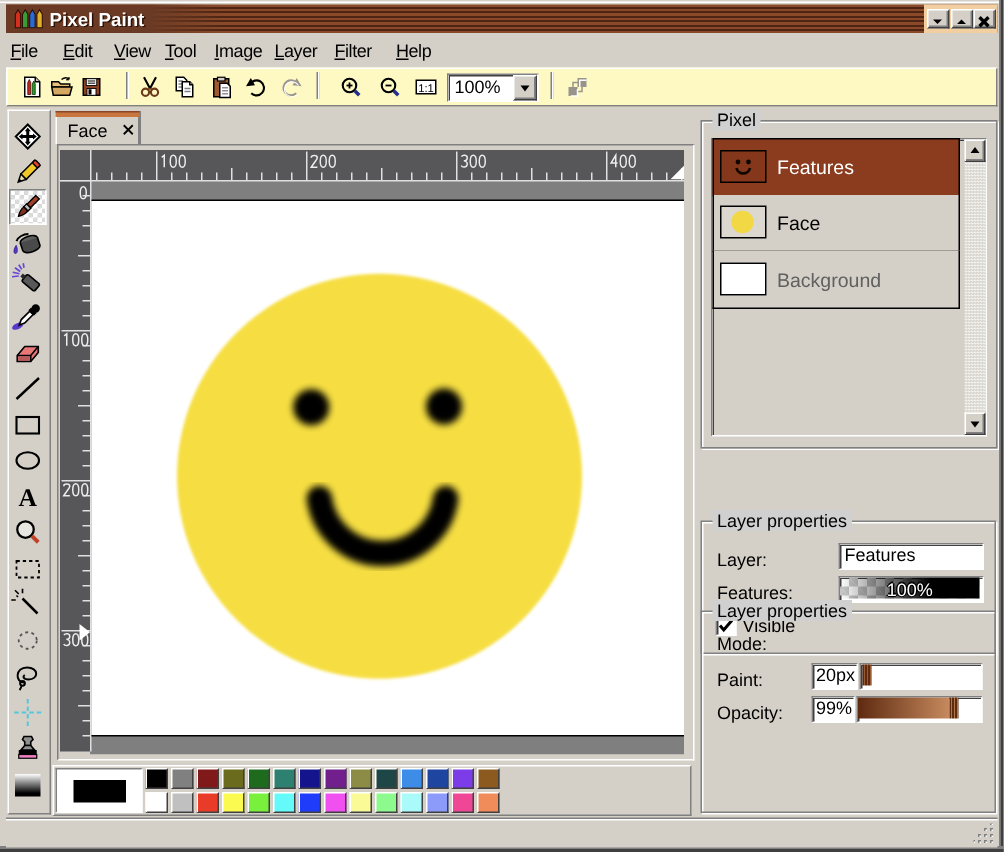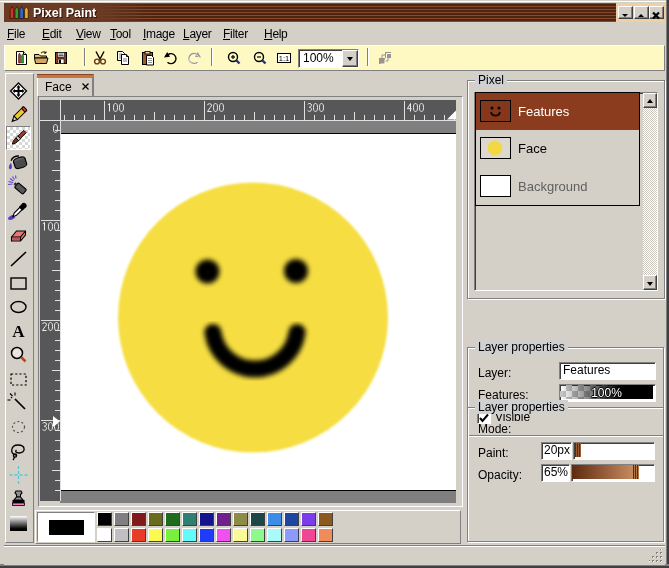--- a/index.html
+++ b/index.html
@@ -532,21 +532,21 @@
     <span class="lbl txt" style="left:10px;top:39px;">Paint:</span>
     <div class="abs sunken2" style="left:73px;top:34px;width:29px;height:16px;background:#fff;">
       <span class="lbl txt" style="left:2px;top:1px;">20px</span>
     </div>
     <div class="abs sunken2" style="left:105px;top:34px;width:80px;height:16px;background:#fff;">
       <div class="abs" style="left:1px;top:0;width:6px;height:14px;
            background:repeating-linear-gradient(to right,#5e2a10 0 1px,#9a5a34 1px 2px);"></div>
     </div>
     <span class="lbl txt" style="left:10px;top:61px;">Opacity:</span>
     <div class="abs sunken2" style="left:73px;top:56px;width:27px;height:16px;background:#fff;">
-      <span class="lbl txt" style="left:2px;top:1px;">65%</span>
+      <span class="lbl txt" style="left:2px;top:1px;">99%</span>
     </div>
     <div class="abs sunken2" style="left:103px;top:56px;width:82px;height:16px;background:#fff;">
       <div class="abs" style="left:0;top:0;width:61px;height:14px;
            background:linear-gradient(to right,#5e2a10,#c68a5e);"></div>
       <div class="abs" style="left:61px;top:0;width:6px;height:14px;
            background:repeating-linear-gradient(to right,#5e2a10 0 1px,#b07848 1px 2px);"></div>
     </div>
   </div>
 
   <div class="abs raised" style="left:35px;top:510px;width:424px;height:32px;background:#d4d0c8;">

